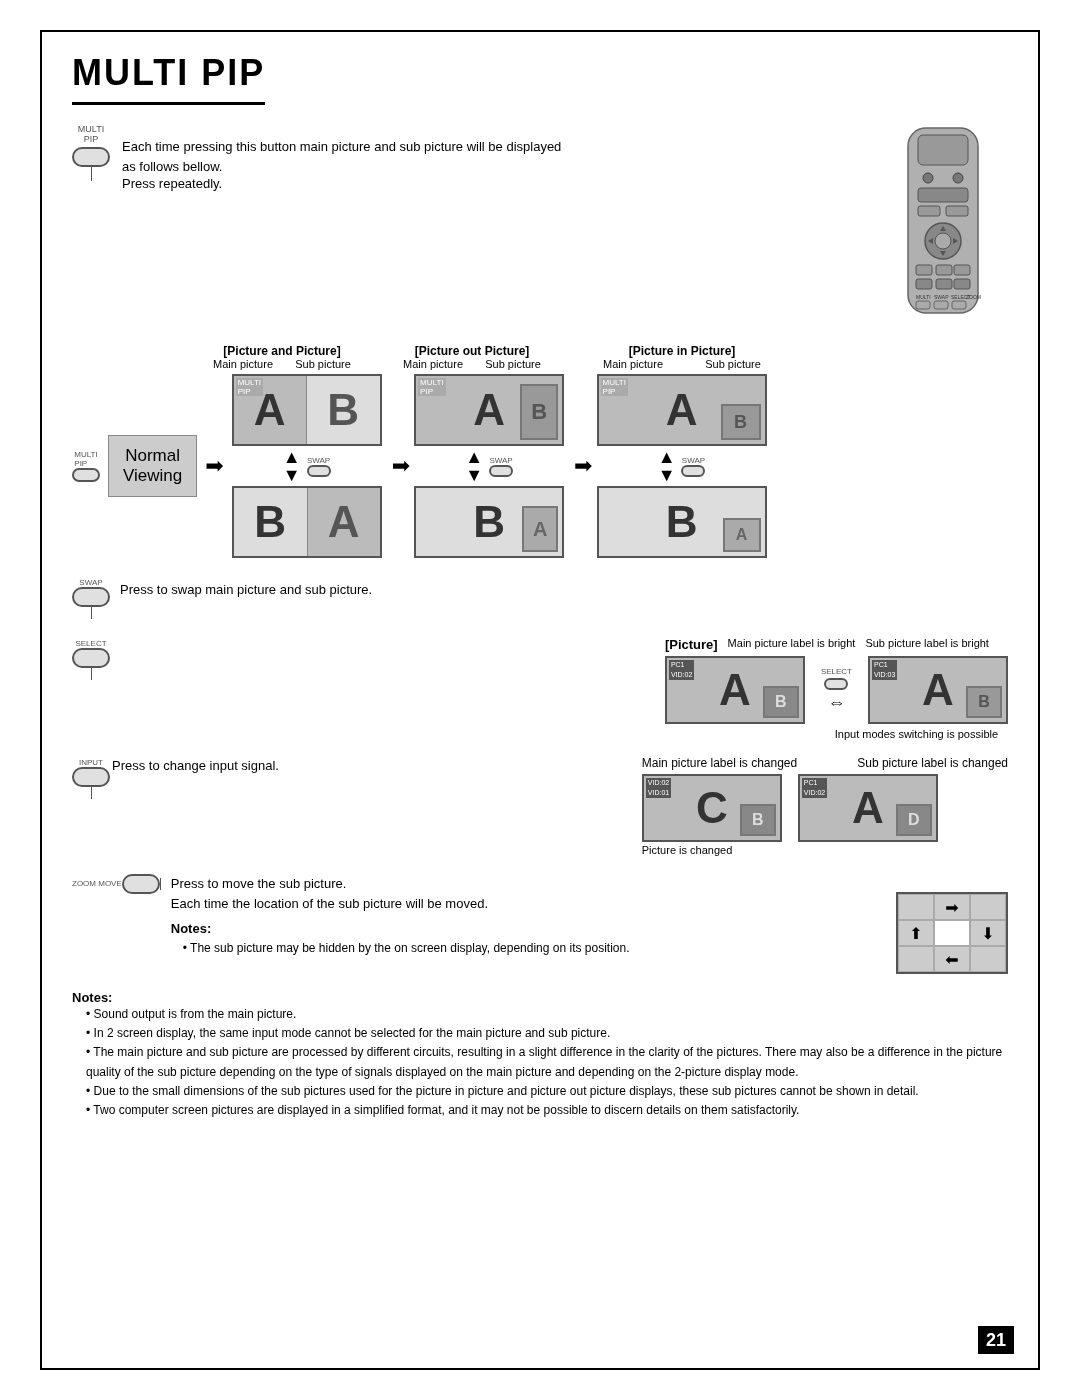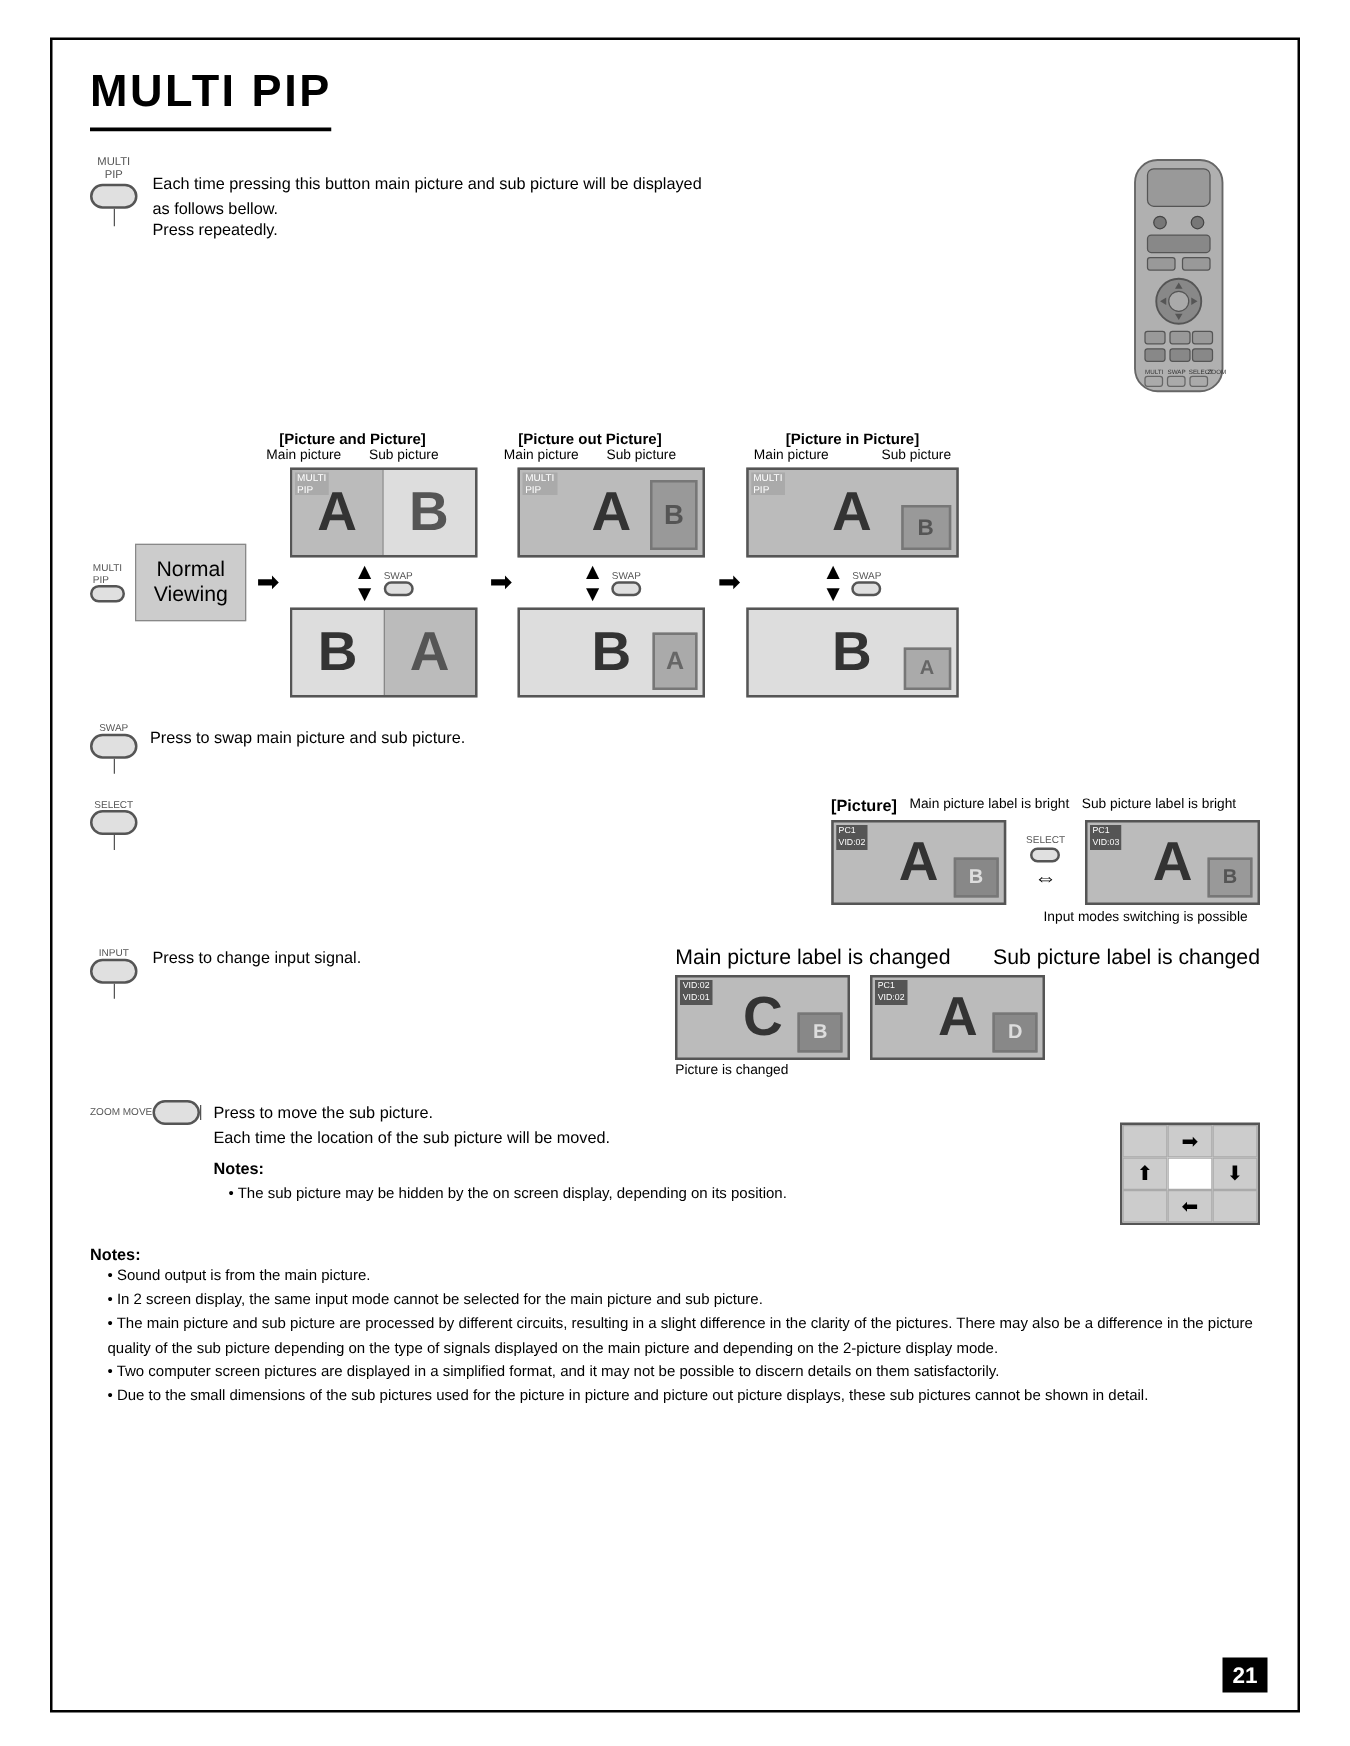--- a/index.html
+++ b/index.html
@@ -323,31 +323,31 @@
             <span style="font-size:16px;font-weight:bold;color:#555;">B</span>
           </div>
         </div>
       </div>
       <div style="font-size:11px;text-align:center;width:100%;padding-left:160px;">Input modes switching is possible</div>
     </div>
   </div>
 
   
   <div style="display:flex;align-items:flex-start;gap:16px;margin-bottom:16px;">
-    <div style="display:flex;align-items:flex-start;gap:12px;flex:1;">
+    <div style="display:flex;align-items:flex-start;gap:2px;flex:1;">
       <div style="display:flex;flex-direction:column;align-items:center;margin-top:2px;">
         <div style="font-size:8px;color:#555;">INPUT</div>
         <div style="width:38px;height:20px;border-radius:10px;border:2px solid #555;background:#e0e0e0;"></div>
         <div style="width:1px;height:12px;background:#555;"></div>
       </div>
       <div style="font-size:13px;padding-top:2px;">Press to change input signal.</div>
     </div>
 
     <div style="display:flex;flex-direction:column;align-items:flex-start;gap:4px;">
-      <div style="display:flex;gap:34px;font-size:17px;">
+      <div style="display:flex;gap:60px;font-size:12px;">
         <span>Main picture label is changed</span>
         <span>Sub picture label is changed</span>
       </div>
       <div style="display:flex;gap:16px;align-items:flex-start;">
 
         <div style="display:flex;flex-direction:column;align-items:flex-start;gap:2px;">
           <div style="position:relative;width:140px;height:68px;border:2px solid #555;background:#bbb;display:flex;align-items:center;justify-content:center;">
             <div style="position:absolute;top:2px;left:2px;background:#555;color:#fff;font-size:7px;padding:0 2px;line-height:1.4;">VID:02<br>VID:01</div>
             <span style="font-size:44px;font-weight:bold;color:#333;">C</span>
             <div style="position:absolute;right:4px;bottom:4px;width:36px;height:32px;border:2px solid #777;background:#888;display:flex;align-items:center;justify-content:center;">
@@ -403,21 +403,21 @@
     </div>
   </div>
 
   
   <div class="notes-section">
     <div style="font-weight:bold;font-size:13px;">Notes:</div>
     <ul style="list-style:none;padding-left:14px;">
       <li style="font-size:12px;line-height:1.6;">• <span>Sound output is from the main picture.</span></li>
       <li style="font-size:12px;line-height:1.6;">• <span>In 2 screen display, the same input mode cannot be selected for the main picture and sub picture.</span></li>
       <li style="font-size:12px;line-height:1.6;">• <span>The main picture and sub picture are processed by different circuits, resulting in a slight difference in the clarity of the pictures. There may also be a difference in the picture quality of the sub picture depending on the type of signals displayed on the main picture and depending on the 2-picture display mode.</span></li>
+      <li style="font-size:12px;line-height:1.6;">• <span>Due to the small dimensions of the sub pictures used for the picture in picture and picture out picture displays, these sub pictures cannot be shown in detail.</span></li>
       <li style="font-size:12px;line-height:1.6;">• <span>Two computer screen pictures are displayed in a simplified format, and it may not be possible to discern details on them satisfactorily.</span></li>
-      <li style="font-size:12px;line-height:1.6;">• <span>Due to the small dimensions of the sub pictures used for the picture in picture and picture out picture displays, these sub pictures cannot be shown in detail.</span></li>
     </ul>
   </div>
 
   
   <div style="position:absolute;bottom:14px;right:24px;font-size:18px;font-weight:bold;background:#000;color:#fff;width:36px;height:28px;display:flex;align-items:center;justify-content:center;">21</div>
 
 </div>
 
 </body></html>

